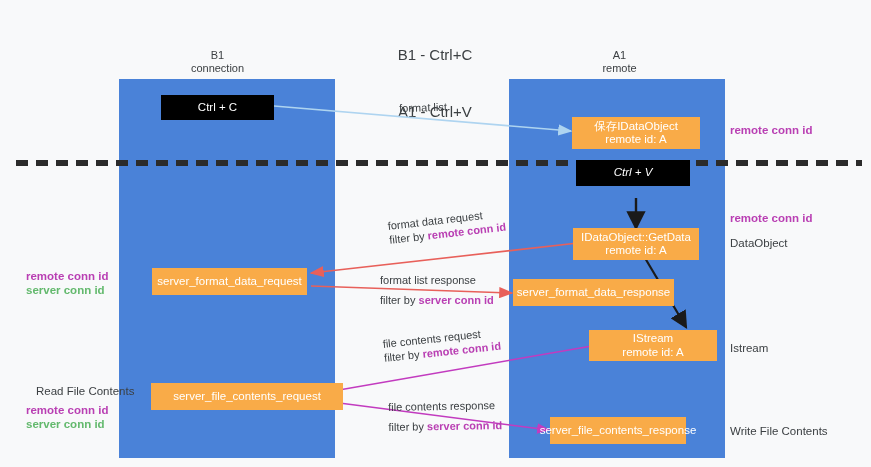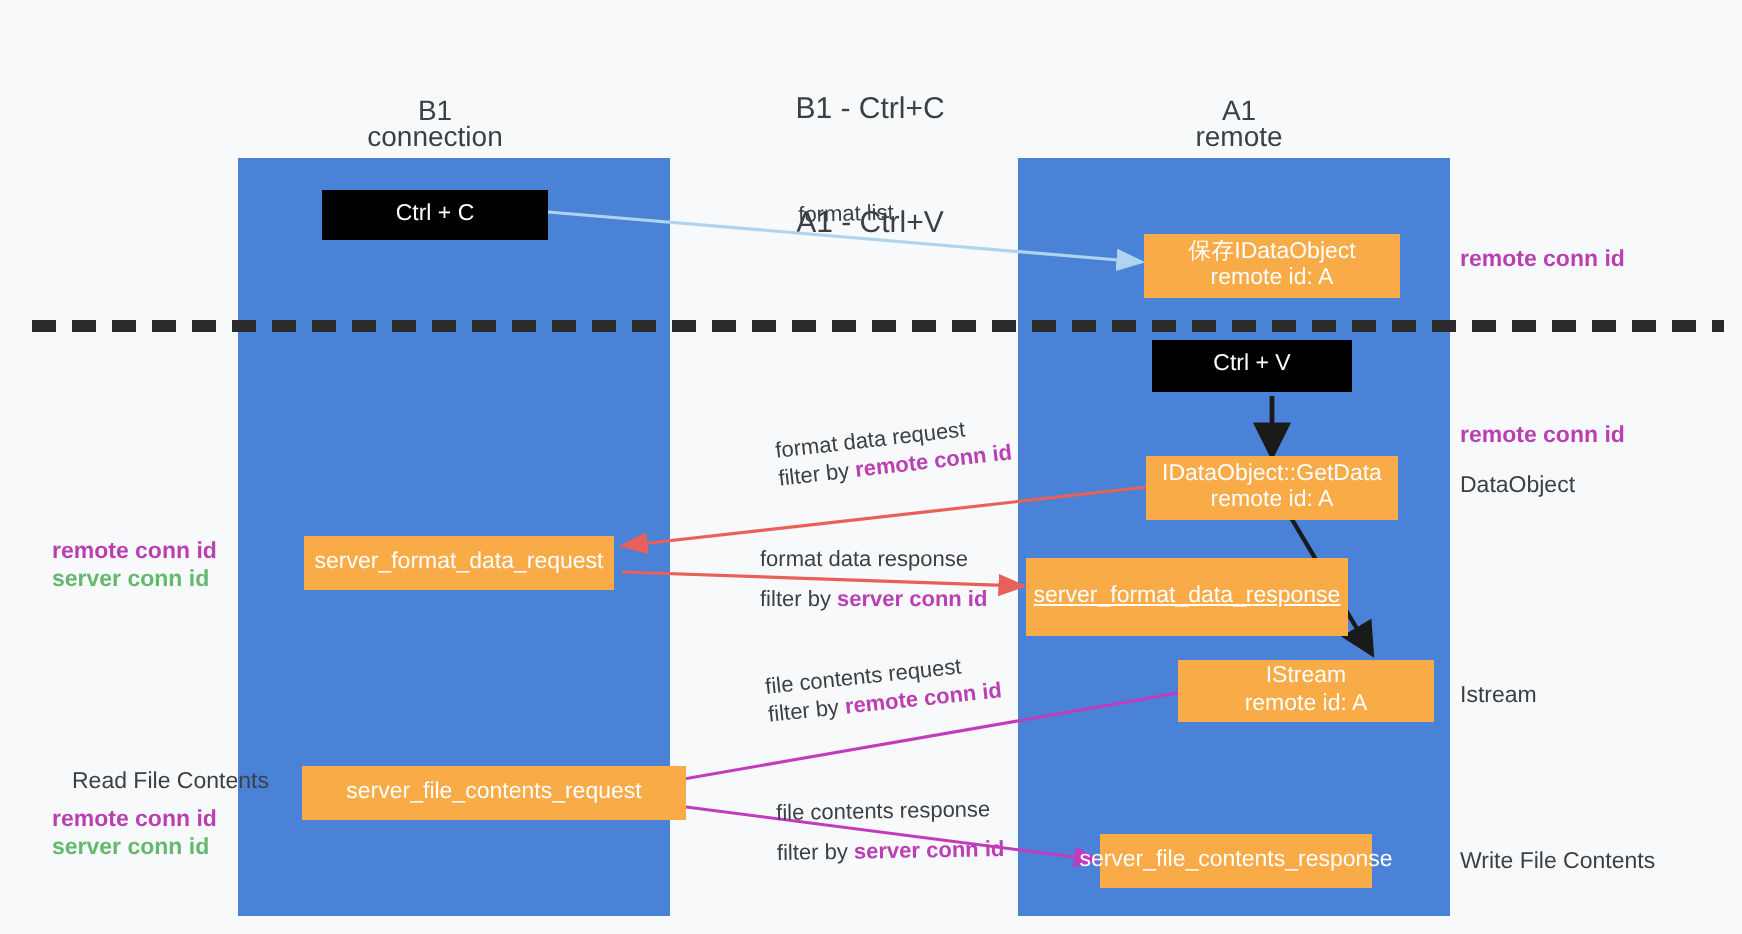--- a/index.html
+++ b/index.html
@@ -15,21 +15,21 @@
     font-family: "Liberation Sans", sans-serif;
     overflow: hidden;
   }
   .col {
     position: absolute;
     background: #4a82d8;
   }
   .col-header {
     position: absolute;
     text-align: center;
-    font-size: 14px;
+    font-size: 11px;
     color: #3c4043;
     line-height: 13px;
     white-space: pre;
   }
   .title {
     position: absolute;
     text-align: center;
     font-size: 15px;
     color: #3c4043;
     line-height: 19px;
@@ -125,47 +125,47 @@
     <line x1="592" y1="346" x2="316" y2="394" stroke="#c23bbf" stroke-width="1.5" marker-end="url(#ah-magenta)"></line>
 
     <line x1="316" y1="400" x2="549" y2="430" stroke="#c23bbf" stroke-width="1.5" marker-end="url(#ah-magenta)"></line>
   </svg>
 
   <div class="node green" style="left:161px; top:95px; width:113px; height:25px;">Ctrl + C</div>
 
   <div class="node orange" style="left:572px; top:117px; width:128px; height:32px;">保存IDataObject
 remote id: A</div>
 
-  <div class="node green" style="left:576px; top:170px; width:100px; height:26px;">Ctrl + V</div>
+  <div class="node green" style="left:576px; top:160px; width:114px; height:26px;font-style:italic;">Ctrl + V</div>
 
   <div class="node orange" style="left:573px; top:228px; width:126px; height:32px;">IDataObject::GetData
 remote id: A</div>
 
   <div class="node orange" style="left:152px; top:268px; width:155px; height:27px;">server_format_data_request</div>
 
-  <div class="node orange" style="left:513px; top:279px; width:161px; height:39px;text-decoration:underline;">server_format_data_response</div>
+  <div class="node orange" style="left:513px; top:279px; width:161px; height:27px;">server_format_data_response</div>
 
   <div class="node orange" style="left:589px; top:330px; width:128px; height:31px;">IStream
 remote id: A</div>
 
   <div class="node orange" style="left:151px; top:383px; width:192px; height:27px;">server_file_contents_request</div>
 
   <div class="node orange" style="left:550px; top:417px; width:136px; height:27px;">server_file_contents_response</div>
 
   <div class="edgelabel" style="left:399px; top:101px; transform:rotate(-1.5deg);">format list</div>
 
   <div class="edgelabel" style="left:387px; top:219px; transform:rotate(-6.5deg);">
     <div>format data request</div>
     <div>
       <span>filter by </span><span class="hl">remote conn id</span>
     </div>
   </div>
 
   <div class="edgelabel" style="left:380px; top:273px; transform:rotate(0deg);">
-    <div>format data response</div>
+    <div>format list response</div>
     <div style="margin-top:6px; padding-left:-2px;">
       <span>filter by </span><span class="hl">server conn id</span>
     </div>
   </div>
 
   <div class="edgelabel" style="left:382px; top:337px; transform:rotate(-6deg);">
     <div>file contents request</div>
     <div>
       <span>filter by </span><span class="hl">remote conn id</span>
     </div>

